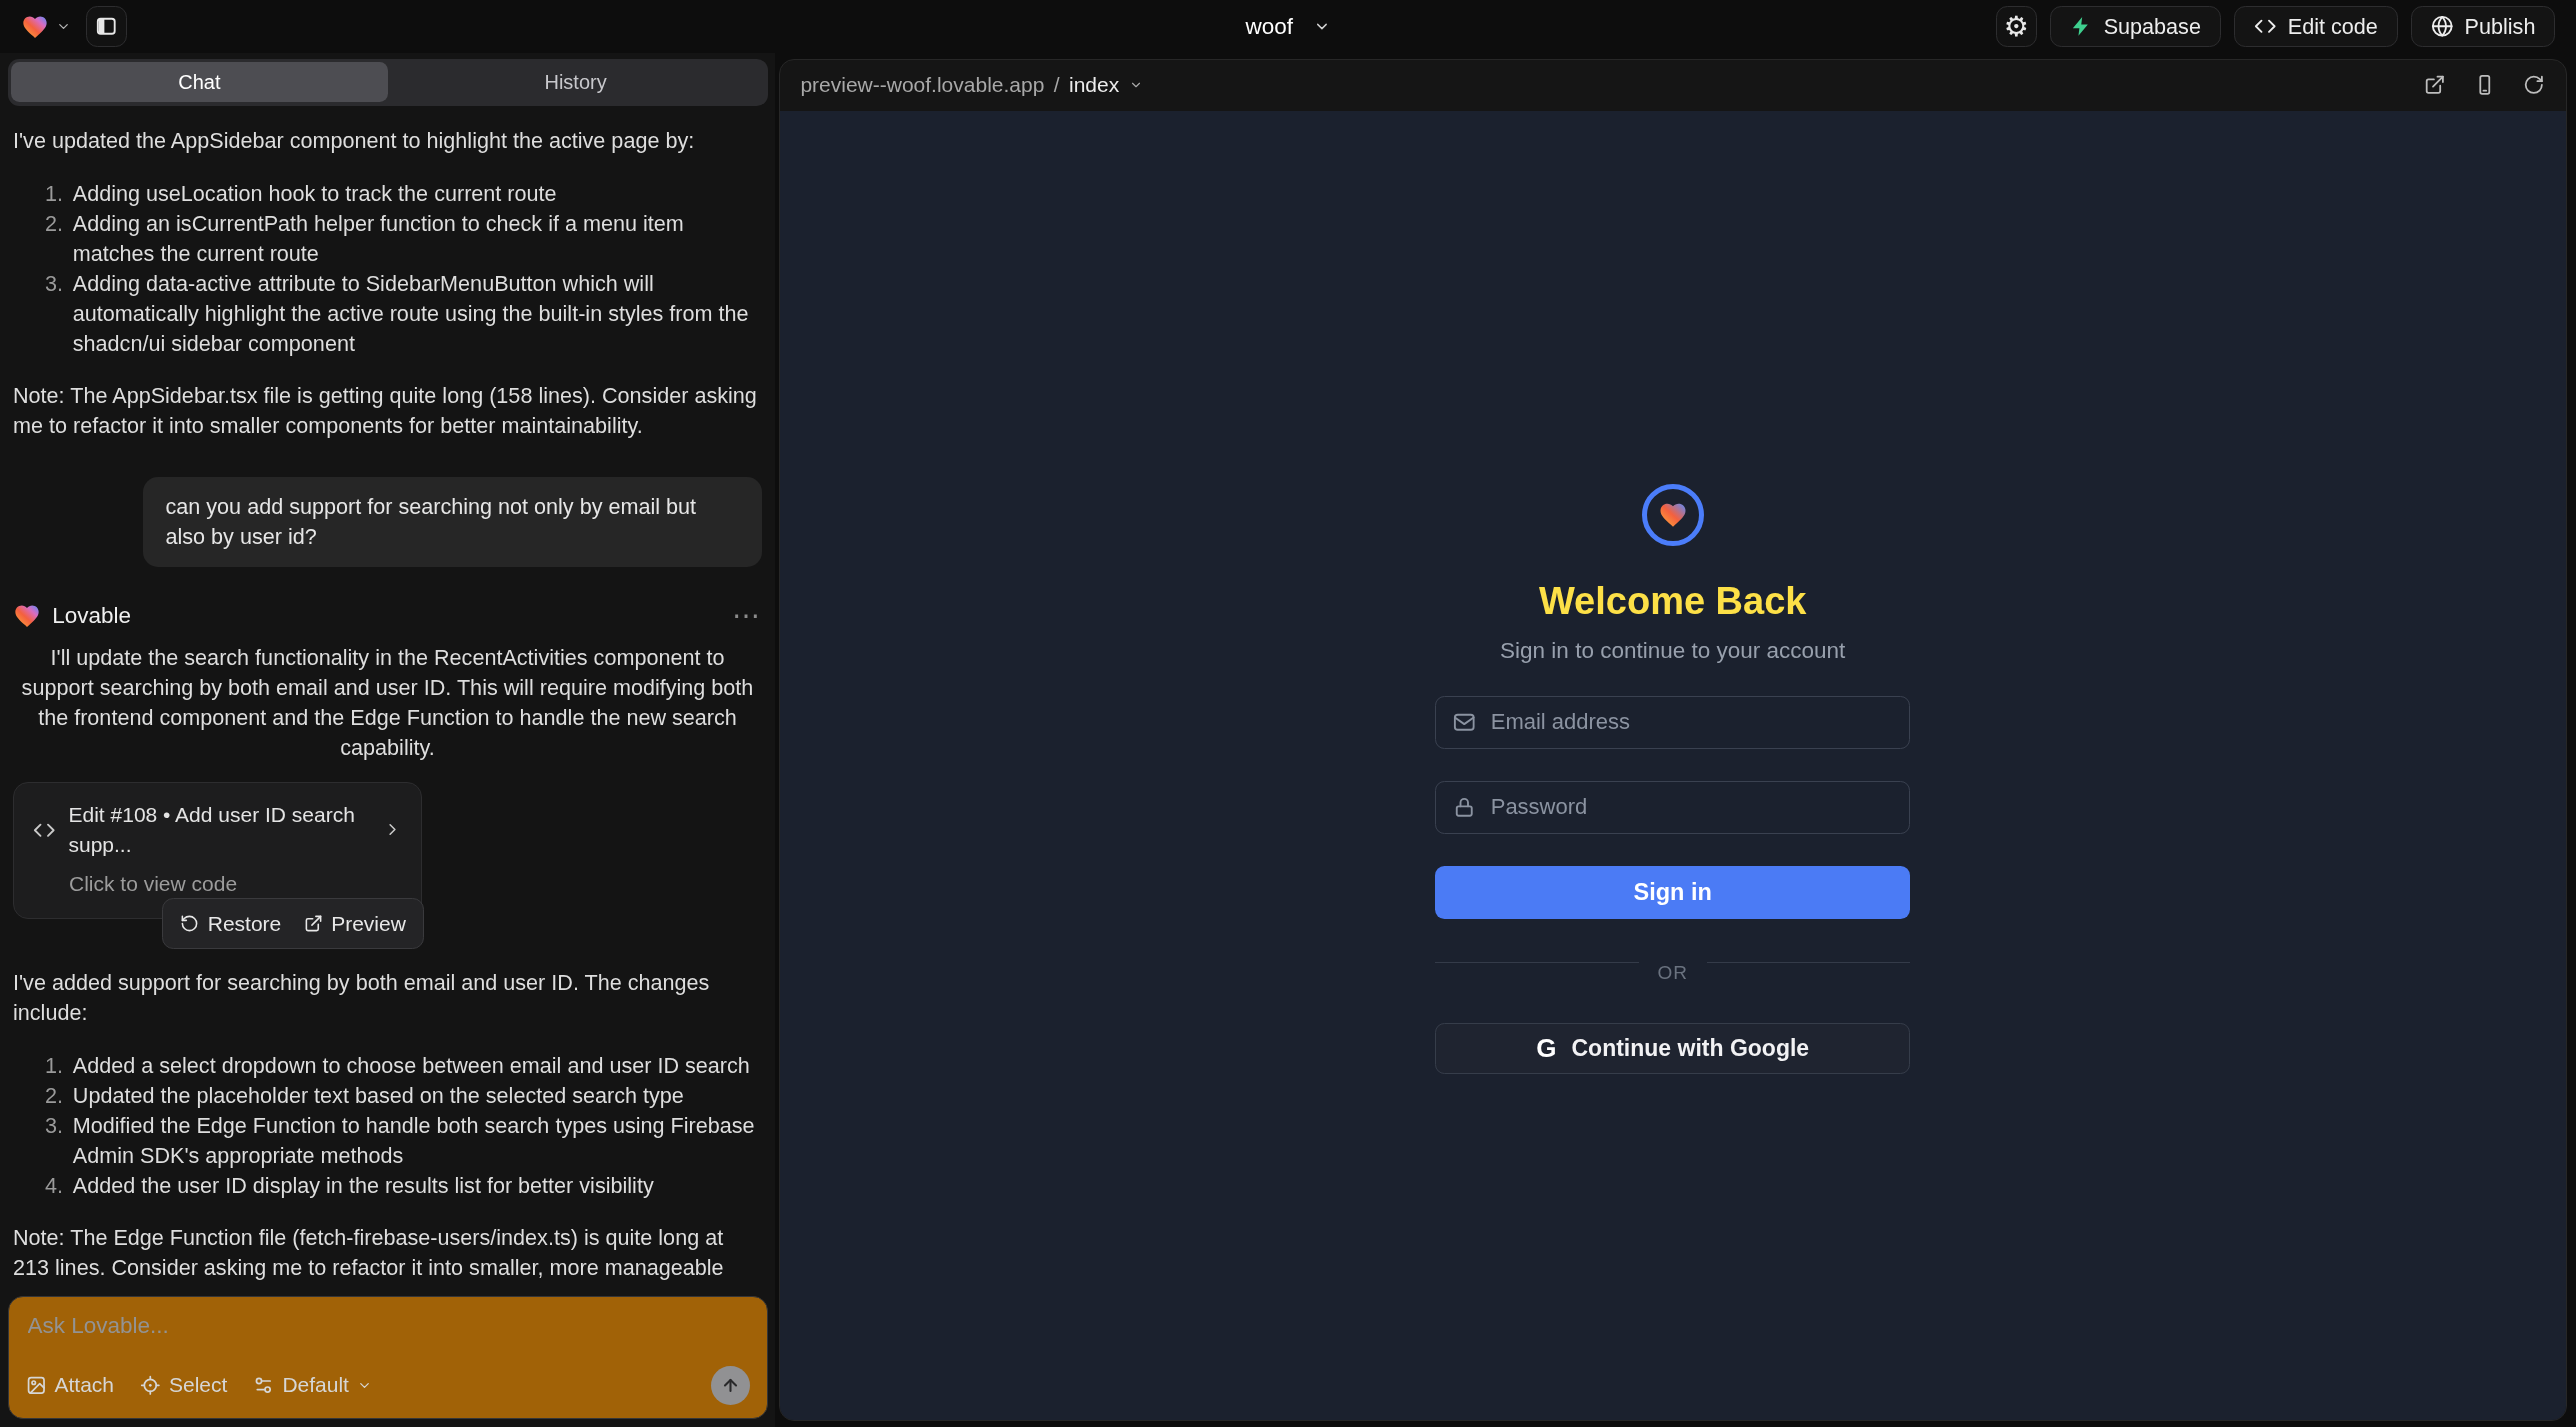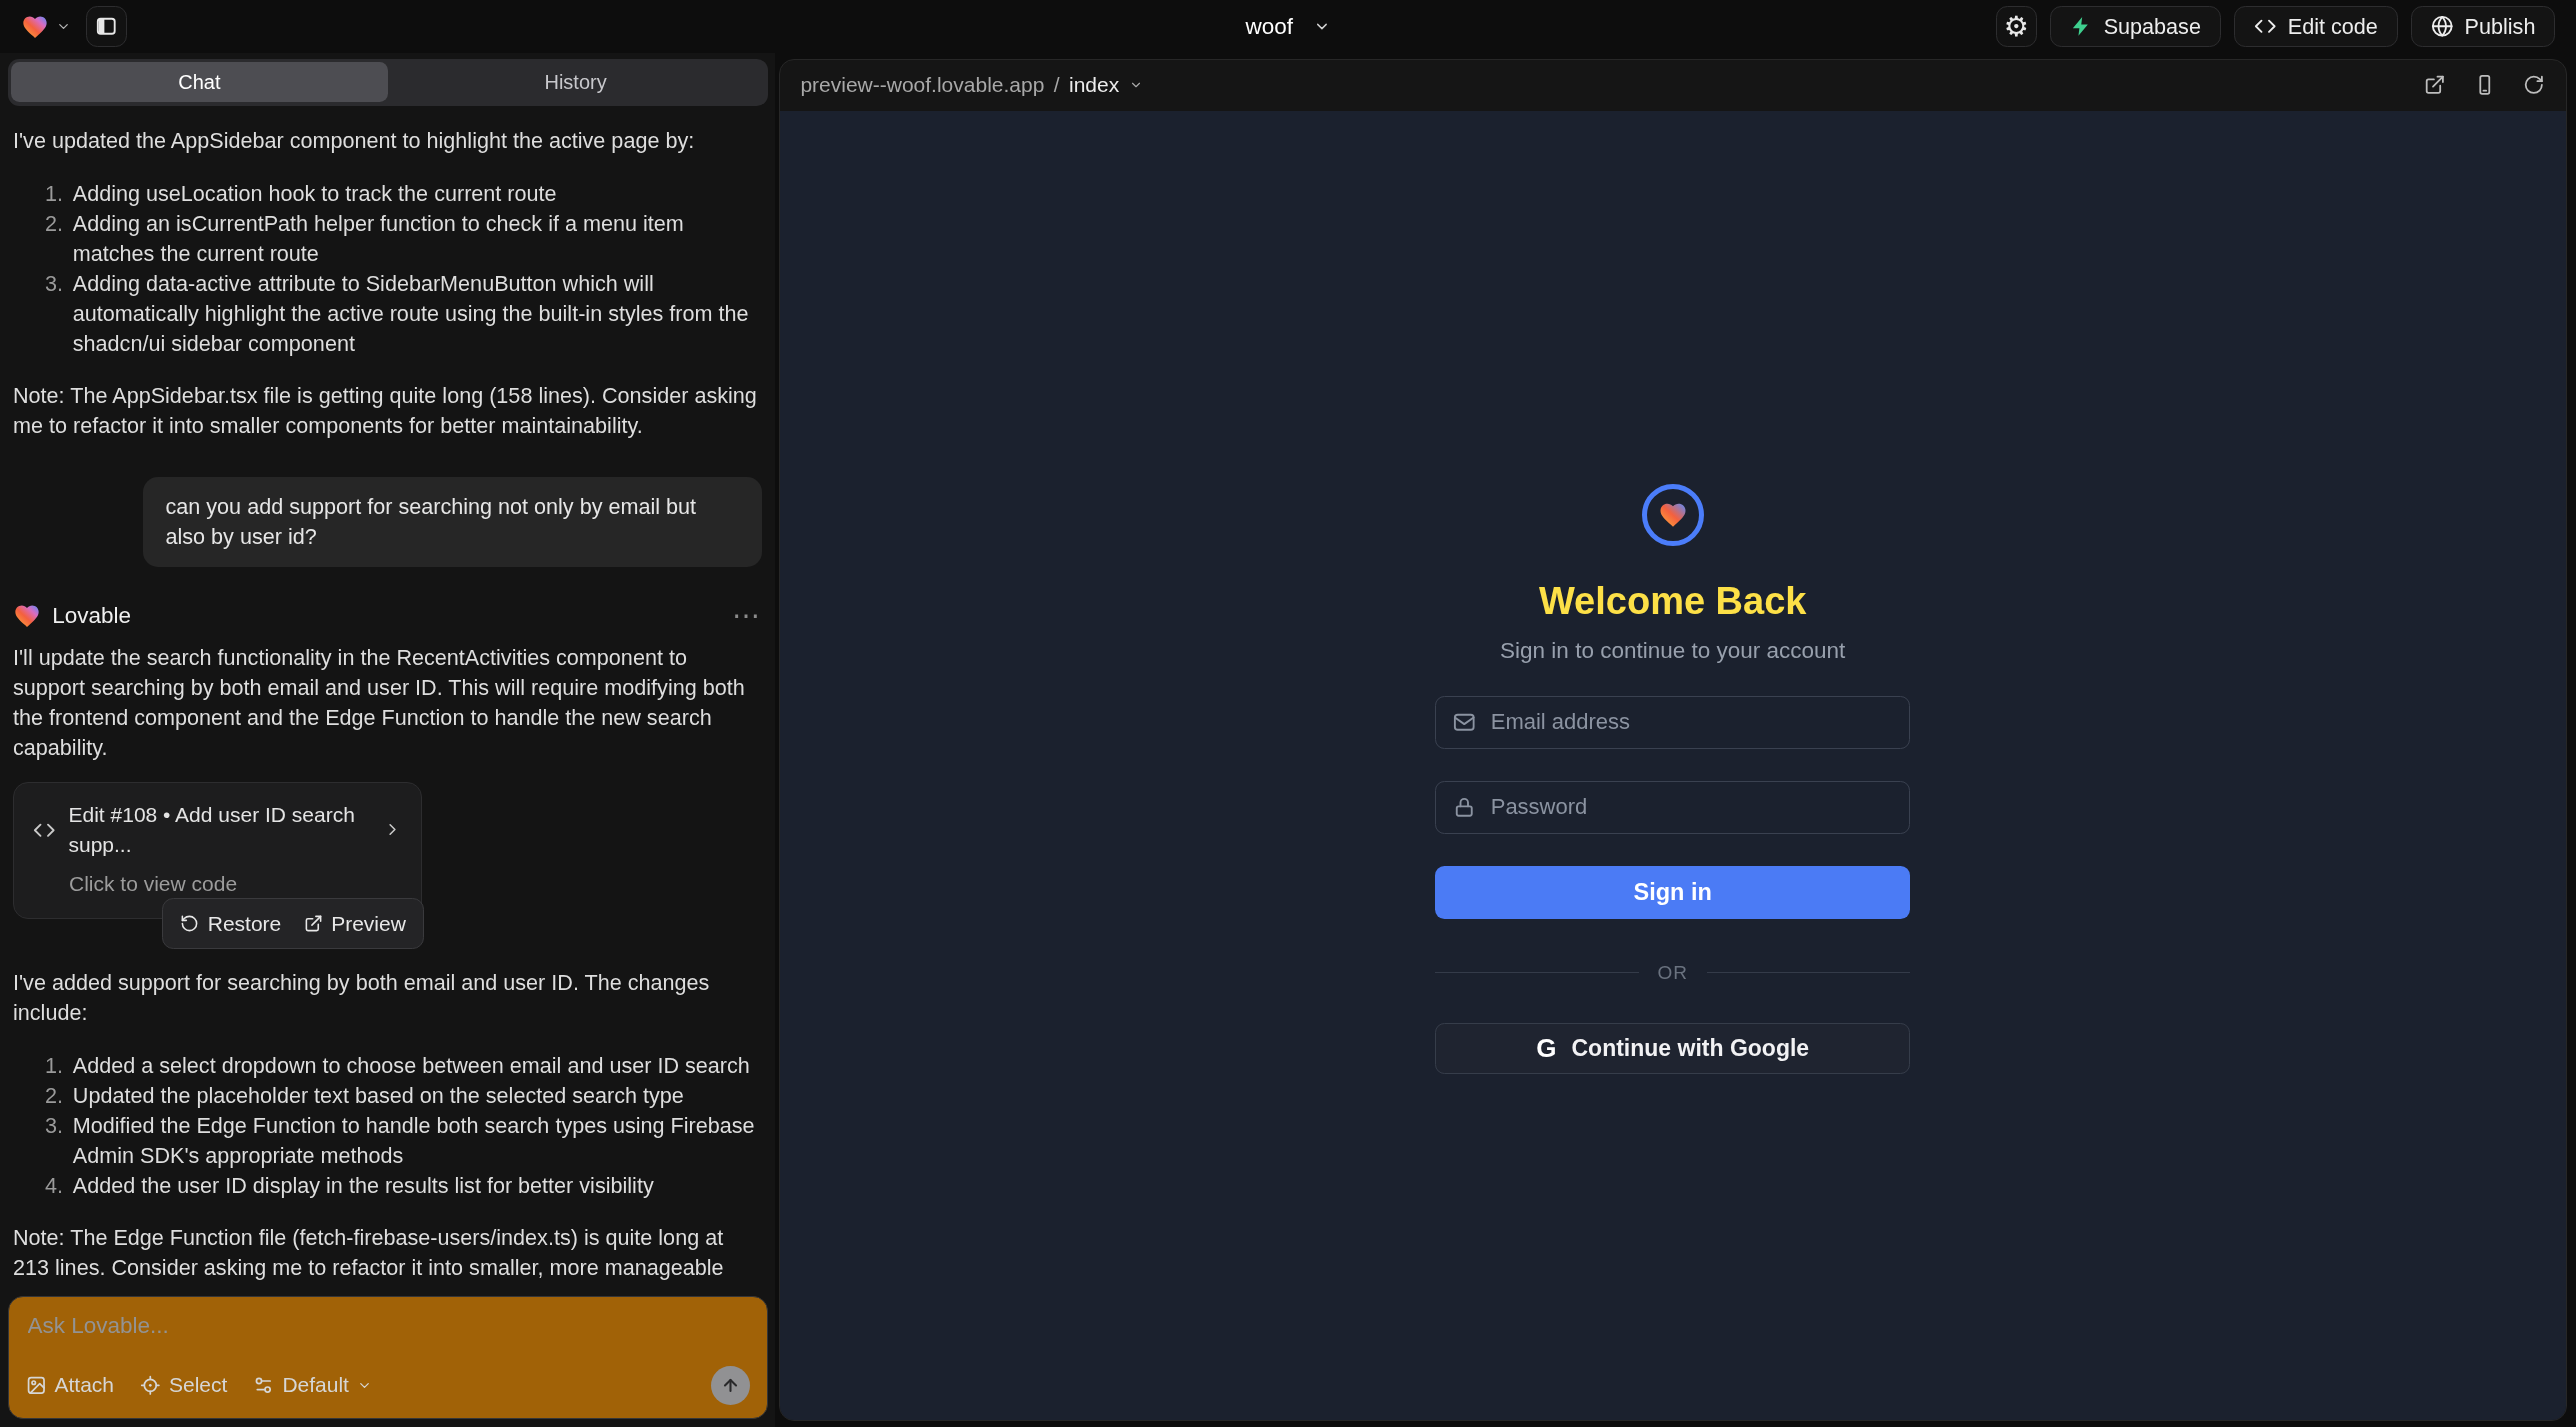--- a/index.html
+++ b/index.html
@@ -37,21 +37,21 @@
   .chat-scroll p:first-child { margin-top:7.5px; }
   ol.steps { margin:22.5px 0 0; padding-left:56px; }
   ol.steps li { margin:0; padding-left:3.8px; }
   ol.steps li::marker { color:#9a9a9a; }
 
   .user-bubble { margin:36px 0 0 auto; max-width:619px; background:#262626; border-radius:15px; padding:15px 22.5px; color:#e6e6e6; }
 
   .assistant-head { margin-top:34px; display:flex; align-items:center; gap:11.3px; }
   .assistant-name { font-size:22.5px; color:#f0f0f0; font-weight:500; }
   .more-dots { margin-left:auto; color:#8b8b8b; font-size:28px; letter-spacing:1.9px; cursor:pointer; }
-  .assistant-head + p { margin-top:11.3px; }
+  .assistant-head + p { margin-top:11.3px;text-align:center; }
 
   .edit-wrap { position:relative; width:409px; margin:19px 0 49px; }
   .edit-card { background:#1d1d1e; border:0.9px solid #2d2d2f; border-radius:15px; padding:17px 19px 19px; cursor:pointer; }
   .edit-title-row { display:flex; align-items:center; gap:13px; color:#e4e4e4; font-size:21px; }
   .edit-title-row .chev-r { margin-left:auto; color:#c9c9c9; }
   .edit-sub { margin:9.4px 0 0 36px; color:#9c9c9c; font-size:21px; }
   .hover-pill { position:absolute; right:-1.9px; bottom:-30px; display:flex; align-items:center; gap:22.5px; background:#242426; border:0.9px solid #3a3a3d; border-radius:11.3px; padding:9.4px 17px; font-size:21px; color:#e8e8e8; }
   .hover-pill .pill-btn { display:flex; align-items:center; gap:8.4px; cursor:pointer; }
 
   
@@ -76,21 +76,21 @@
   .preview-body { flex:1; background:#1b212e; display:flex; flex-direction:column; align-items:center; }
   .auth { width:475px; display:flex; flex-direction:column; align-items:center; margin-top:373px; }
   .logo-ring { width:62px; height:62px; border-radius:50%; border:5.6px solid #4b7dfa; display:flex; align-items:center; justify-content:center; }
   .auth-title { margin-top:34px; font-size:38px; font-weight:700; color:#fde047; }
   .auth-sub { margin-top:15px; font-size:22.5px; color:#98a0ad; }
   .field { margin-top:32px; width:100%; height:53px; border:0.9px solid #3a4150; border-radius:9.4px; display:flex; align-items:center; gap:13px; padding:0 17px; color:#8b93a1; }
   .field:first-of-type { margin-top:49px; }
   .field input { flex:1; background:transparent; border:none; outline:none; color:#dfe3ea; font-size:22px; font-family:"Liberation Sans",sans-serif; }
   .field input::placeholder { color:#8b93a1; }
   .signin-btn { margin-top:32px; width:100%; height:53px; background:#4b7bf5; border:none; border-radius:9.4px; color:#ffffff; font-size:23.5px; font-weight:600; font-family:"Liberation Sans",sans-serif; cursor:pointer; }
-  .or-row { margin-top:43px; width:100%; display:flex; align-items:center; gap:19px; }
+  .or-row { margin-top:43px; width:100%; display:flex; align-items:flex-start; gap:19px; }
   .or-line { flex:1; height:0.9px; background:#343b49; }
   .or-text { color:#6a727f; font-size:19px; letter-spacing:0.9px; }
   .google-btn { margin-top:39px; width:100%; height:51px; background:#1f2430; border:0.9px solid #363d4a; border-radius:9.4px; display:flex; align-items:center; justify-content:center; gap:15px; color:#f2f2f4; font-size:23px; font-weight:600; cursor:pointer; }
   .g-glyph { font-size:26px; font-weight:700; color:#ffffff; }
 </style>
 </head>
 <body>
 
 <div class="topbar">
   <div class="tb-left">

